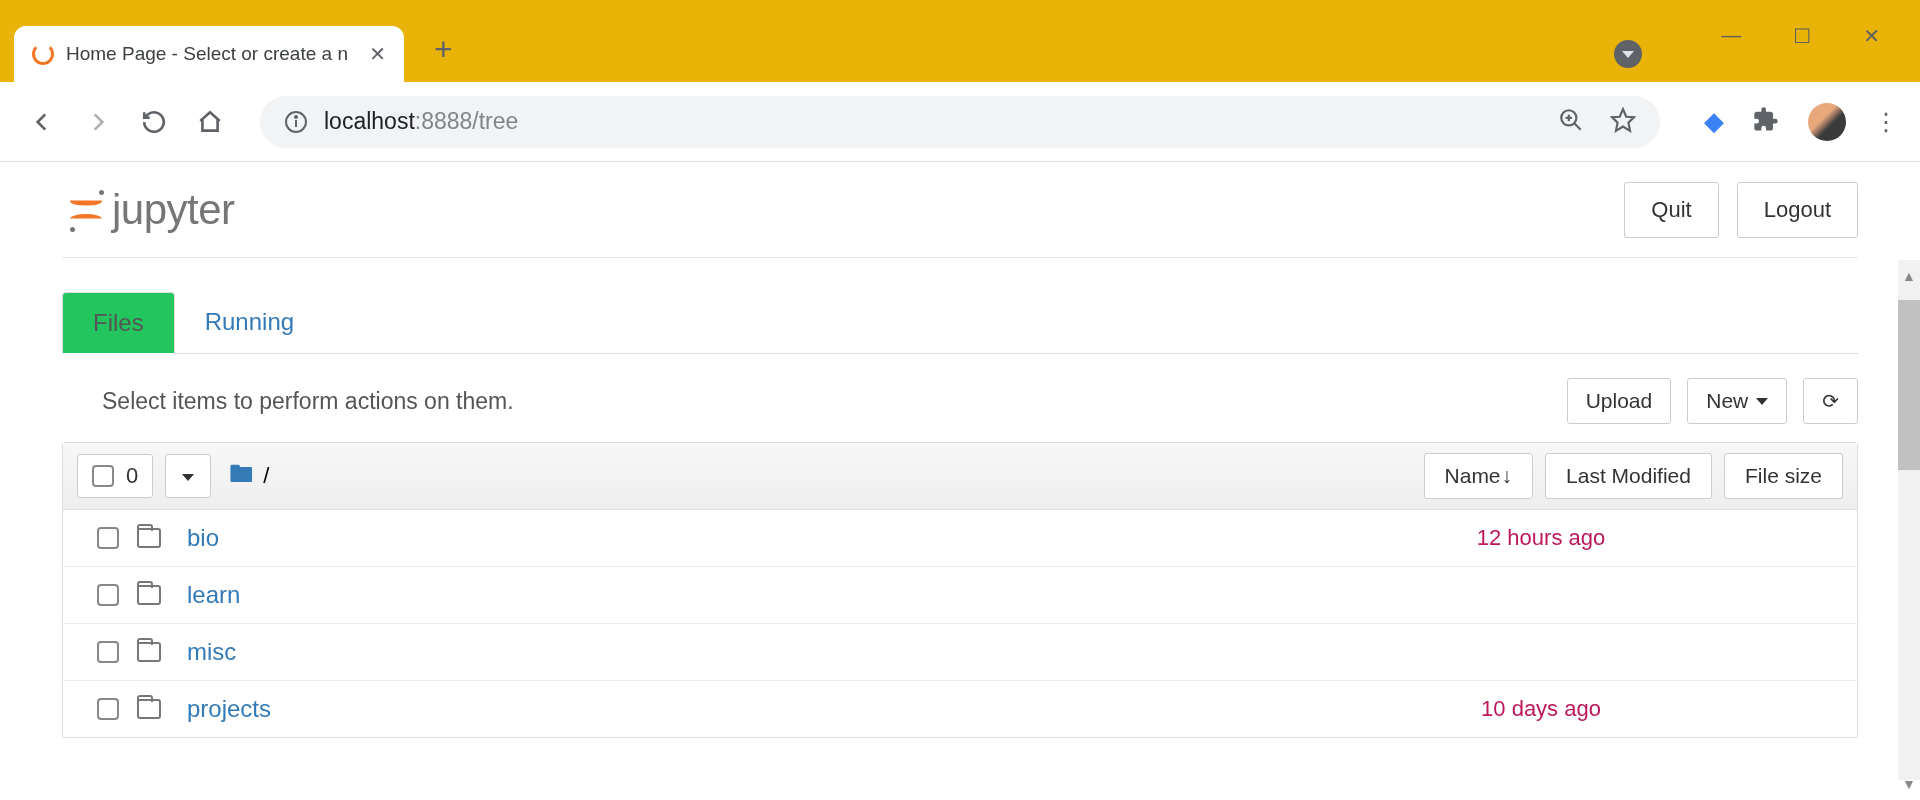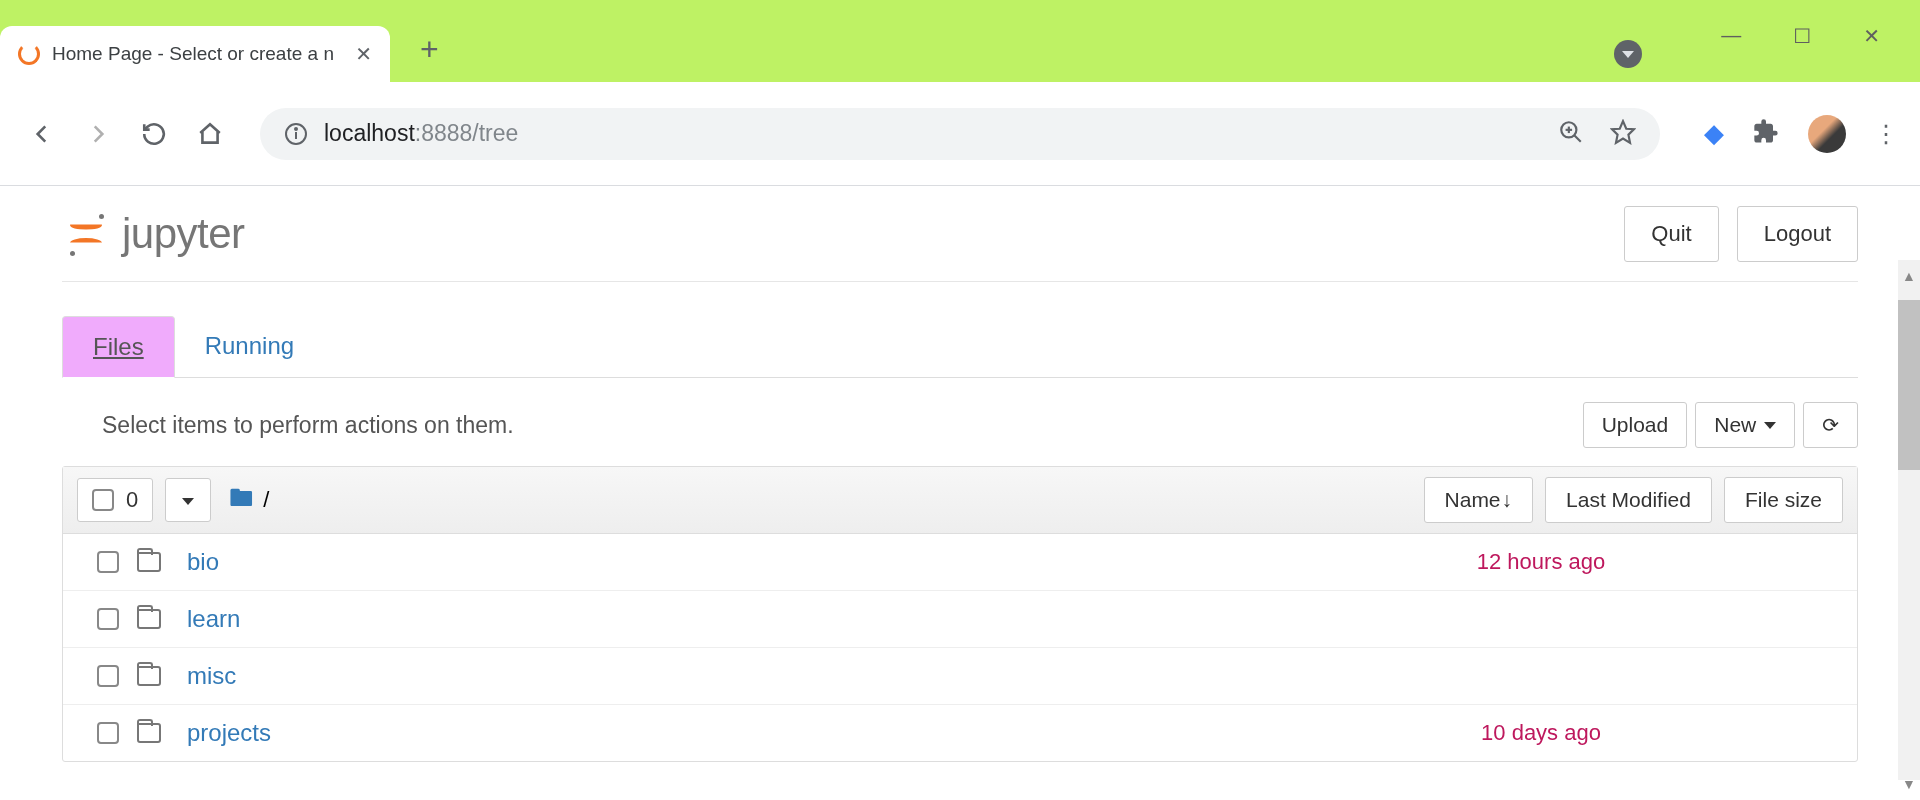--- a/index.html
+++ b/index.html
@@ -1,66 +1,66 @@
 <!DOCTYPE html>
 <html><head>
 <meta charset="utf-8">
 <style>
 * { margin: 0; padding: 0; box-sizing: border-box; font-family: -apple-system, BlinkMacSystemFont, "Segoe UI", Helvetica, Arial, sans-serif; }
 body { width: 1920px; height: 800px; background: #fff; overflow: hidden; position: relative; }
 
 
-.chrome-top { background: #bef264; height: 82px; display: flex; align-items: flex-end; position: relative; }
+.chrome-top { background: #eab308; height: 82px; display: flex; align-items: flex-end; padding-left: 14px; position: relative; }
 .win-controls { position: absolute; right: 0; top: 0; display: flex; gap: 52px; padding: 24px 40px 0 0; }
 .win-controls span { color: #5f5f5f; font-size: 20px; }
 .tab { background: #fff; height: 56px; border-radius: 12px 12px 0 0; display: flex; align-items: center; padding: 0 18px; min-width: 390px; gap: 12px; }
 .tab-favicon { width: 22px; height: 22px; border: 3px solid #f37626; border-top-color: transparent; border-radius: 50%; }
 .tab-title { font-size: 19px; color: #3c4043; white-space: nowrap; overflow: hidden; text-overflow: clip; max-width: 290px; }
 .tab-close { font-size: 20px; color: #5f6368; cursor: pointer; margin-left: auto; }
 .new-tab { font-size: 32px; color: #5f6368; margin-left: 30px; margin-bottom: 14px; cursor: pointer; }
 .tab-dropdown { position: absolute; right: 278px; top: 40px; width: 28px; height: 28px; background: #5f6368; border-radius: 50%; display: flex; align-items: center; justify-content: center; }
 .tab-dropdown::after { content: ""; border-left: 6px solid transparent; border-right: 6px solid transparent; border-top: 7px solid #dee1e6; }
 
 
-.chrome-toolbar { background: #fff; height: 104px; display: flex; align-items: center; padding: 0 22px; gap: 16px; border-bottom: 1px solid #dadce0; }
+.chrome-toolbar { background: #fff; height: 80px; display: flex; align-items: center; padding: 0 22px; gap: 16px; border-bottom: 1px solid #dadce0; }
 .nav-btn { width: 40px; height: 40px; display: flex; align-items: center; justify-content: center; cursor: pointer; color: #5f6368; }
 .nav-btn svg { width: 26px; height: 26px; }
 .addr-bar { flex: 1; background: #f1f3f4; border-radius: 30px; height: 52px; display: flex; align-items: center; padding: 0 24px; margin: 0 14px; gap: 16px; }
 .addr-info { color: #5f6368; display: flex; align-items: center; }
 .addr-text { font-size: 23px; color: #202124; }
 .addr-text .muted { color: #80868b; }
 .addr-actions { margin-left: auto; display: flex; gap: 26px; align-items: center; color: #5f6368; }
 .ext-area { display: flex; align-items: center; gap: 28px; margin-left: 14px; }
 .ext-blue { color: #3b82f6; font-size: 26px; }
 .avatar { width: 38px; height: 38px; border-radius: 50%; background: linear-gradient(135deg,#e8a87c 40%,#3a3a3a 60%); }
 .kebab { font-size: 24px; color: #5f6368; cursor: pointer; }
 
 
 .jp-container { padding: 0 62px; }
 .jp-header { height: 96px; display: flex; align-items: center; justify-content: space-between; border-bottom: 1px solid #e6e6e6; }
-.jp-logo { display: flex; align-items: flex-start; gap: 12px; }
+.jp-logo { display: flex; align-items: flex-start; gap: 2px; }
 .jp-logo-icon { width: 48px; height: 48px; position: relative; }
 .jp-logo-icon::before, .jp-logo-icon::after { content:""; position:absolute; left:8px; width:32px; height:10px; border-radius:50%; background:#f37626; }
 .jp-logo-icon::before { top:10px; clip-path: polygon(0 50%,100% 50%,100% 100%,0 100%); }
 .jp-logo-icon::after { bottom:10px; clip-path: polygon(0 0,100% 0,100% 50%,0 50%); }
 .jp-logo-dot1 { position:absolute; width:5px; height:5px; background:#767676; border-radius:50%; top:4px; right:6px; }
 .jp-logo-dot2 { position:absolute; width:5px; height:5px; background:#767676; border-radius:50%; bottom:2px; left:8px; }
 .jp-logo-text { font-size: 42px; color: #767676; font-weight: 400; letter-spacing: -0.5px; }
 .jp-header-btns { display: flex; gap: 18px; }
 .jp-btn-outline { border: 1px solid #ccc; background: #fff; padding: 14px 26px; font-size: 22px; color: #333; cursor: pointer; border-radius: 3px; }
 
 
 .jp-tabs { display: flex; border-bottom: 1px solid #ddd; margin-top: 34px; }
 .jp-tab { padding: 16px 30px; font-size: 24px; cursor: pointer; color: #337ab7; }
-.jp-tab.active { color: #555; border: 1px solid #ddd; border-bottom: 1px solid #fff; margin-bottom: -1px; border-radius: 4px 4px 0 0; background: #f0abfc; text-decoration: underline; }
+.jp-tab.active { color: #555; border: 1px solid #ddd; border-bottom: 1px solid #fff; margin-bottom: -1px; border-radius: 4px 4px 0 0; background: #22c55e; }
 
 
 .jp-action-row { display: flex; align-items: center; justify-content: space-between; margin: 24px 0 18px 0; }
 .jp-action-text { font-size: 23px; color: #555; margin-left: 40px; }
-.jp-action-btns { display: flex; gap: 8px; margin-left: 20px; }
+.jp-action-btns { display: flex; gap: 16px; margin-left: 20px; }
 .jp-small-btn { border: 1px solid #ccc; background: #fff; padding: 10px 18px; font-size: 21px; color: #333; cursor: pointer; border-radius: 3px; display: flex; align-items: center; gap: 8px; }
 .caret-down { border-left: 6px solid transparent; border-right: 6px solid transparent; border-top: 7px solid #333; display: inline-block; }
 .refresh-icon { font-size: 20px; }
 
 
 .jp-list { border: 1px solid #ddd; border-radius: 3px; }
 .jp-list-header { background: linear-gradient(#f7f7f7,#eee); border-bottom: 1px solid #ddd; display: flex; align-items: center; padding: 10px 14px; gap: 12px; }
 .select-box { border: 1px solid #ccc; background: #fff; padding: 8px 14px; display: flex; align-items: center; gap: 12px; border-radius: 3px; cursor: pointer; }
 .select-dropdown { border: 1px solid #ccc; background: #fff; padding: 12px 16px; border-radius: 3px; cursor: pointer; }
 .checkbox { width: 22px; height: 22px; border: 2px solid #888; border-radius: 4px; }

